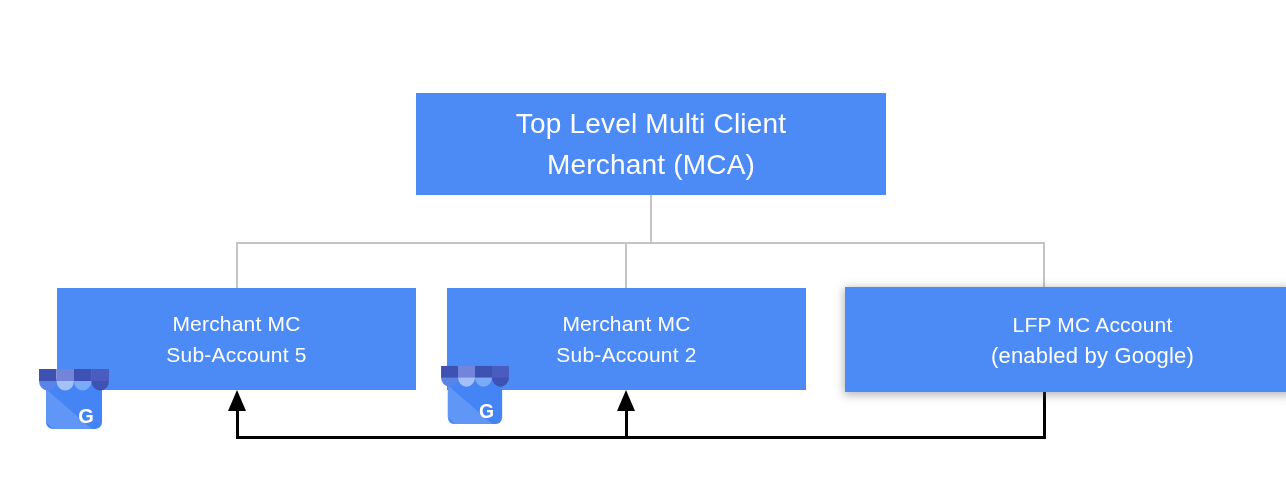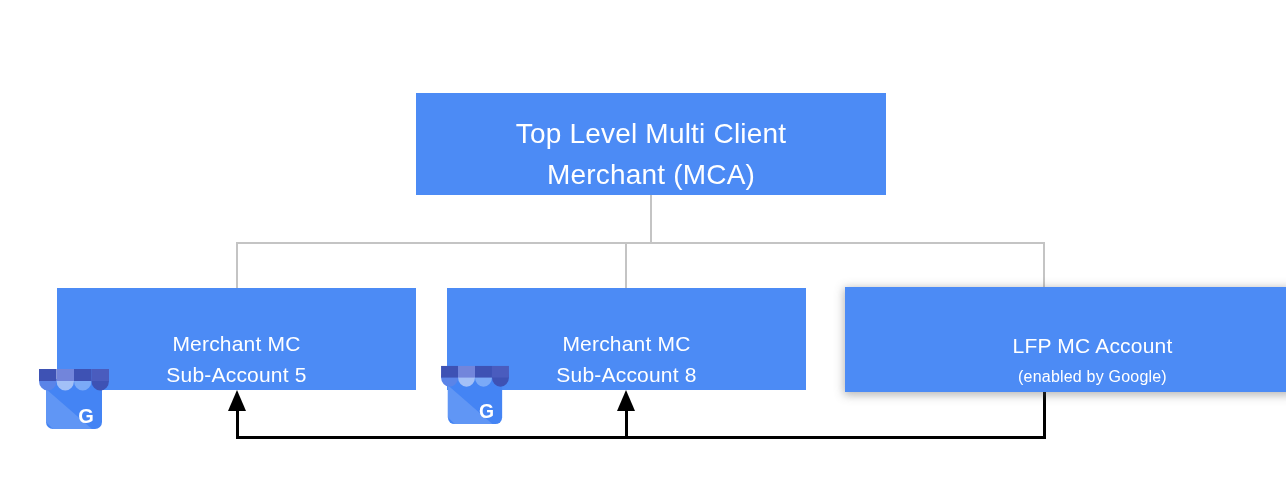--- a/index.html
+++ b/index.html
@@ -14,31 +14,31 @@
     width:1286px;height:501px;
     background:#ffffff;
     font-family:"Liberation Sans",sans-serif;
     overflow:hidden;
   }
   .node{
     position:absolute;
     background:var(--node-fill);
     color:var(--node-text);
     display:flex;flex-direction:column;
-    align-items:center;justify-content:flex-end;
+    align-items:center;justify-content:center;
     text-align:center;
     letter-spacing:.2px;
   }
   .node-mca{left:416px;top:93px;width:470px;height:102px;font-size:28px;line-height:41px;}
   .node-child{font-size:21px;line-height:31px;}
   .node-sub1{left:57px;top:288px;width:359px;height:102px;}
   .node-sub2{left:447px;top:288px;width:359px;height:102px;}
   .node-lfp{left:845px;top:287px;width:399px;height:105px;
     box-shadow:0 2px 9px 1px rgba(90,90,90,.45);padding-left:48px;}
-  .node-lfp .line2{font-size:16px;}
+  .node-lfp .line2{font-size:22px;}
   .tree-line{position:absolute;background:var(--tree-line);}
   .tl-v-mca{left:650px;top:195px;width:2px;height:48px;}
   .tl-h{left:236px;top:242px;width:809px;height:2px;}
   .tl-v-left{left:236px;top:243px;width:2px;height:45px;}
   .tl-v-mid{left:625px;top:243px;width:2px;height:45px;}
   .tl-v-right{left:1043px;top:243px;width:2px;height:44px;}
   .flow-line{position:absolute;background:var(--arrow-line);}
   .fl-v-lfp{left:1043px;top:392px;width:3px;height:46px;}
   .fl-h{left:236px;top:436px;width:810px;height:3px;}
   .fl-stem1{left:236px;top:408px;width:3px;height:28px;}
@@ -79,21 +79,21 @@
     <span class="line2">Merchant (MCA)</span>
   </div>
 
   <div class="node node-child node-sub1">
     <span class="line1">Merchant MC</span>
     <span class="line2">Sub-Account 5</span>
   </div>
 
   <div class="node node-child node-sub2">
     <span class="line1">Merchant MC</span>
-    <span class="line2">Sub-Account 8</span>
+    <span class="line2">Sub-Account 2</span>
   </div>
 
   <div class="node node-child node-lfp">
     <span class="line1">LFP MC Account</span>
     <span class="line2">(enabled by Google)</span>
   </div>
 
   <svg class="gmb-icon gmb-1" width="70" height="66" viewBox="0 0 70 66">
     <rect x="7" y="12" width="56" height="50" rx="7" fill="#4484F4"></rect>
     <polygon points="7,22 7,55 14,62 53,62" fill="#6096F5"></polygon>

